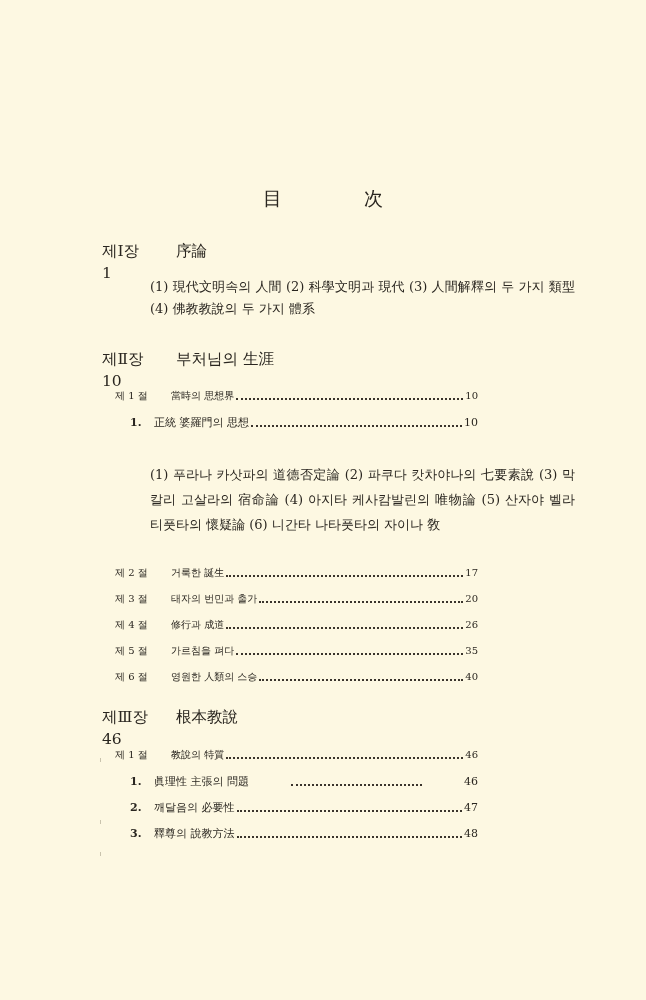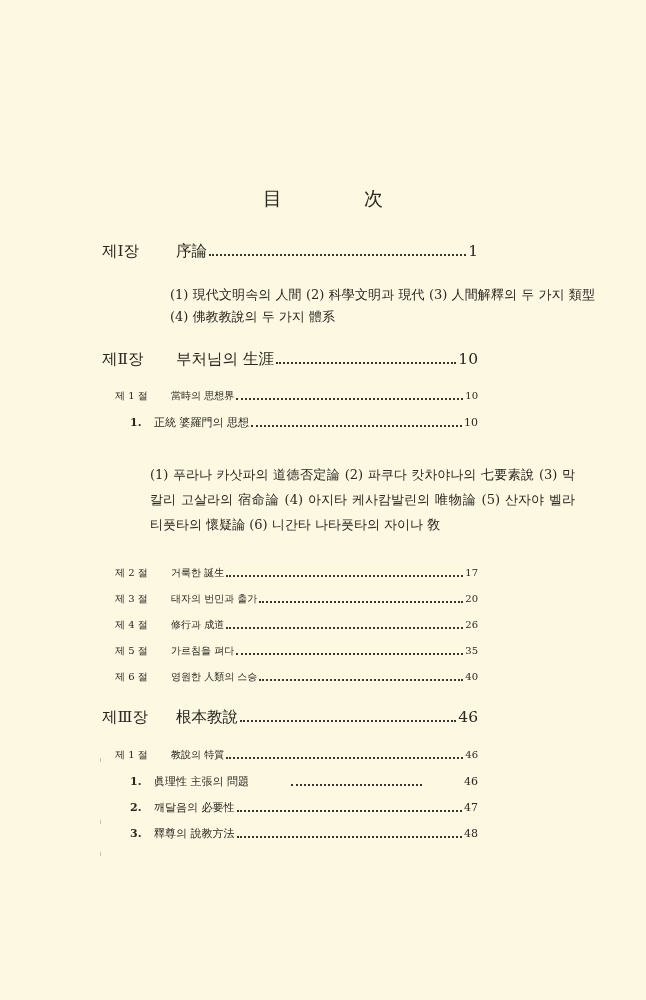--- a/index.html
+++ b/index.html
@@ -19,21 +19,21 @@
     .entry {
       position: absolute; display: flex; align-items: baseline;
       white-space: nowrap;
     }
     .entry .label { flex: 0 0 auto; }
     .entry .leader {
       flex: 1 1 auto; overflow: hidden; margin: 0 2px;
       border-bottom: 2px dotted #3a342c; height: 0; align-self: center; transform: translateY(3px);
     }
     .entry .pg { flex: 0 0 auto; }
-    .chapter { font-size: 15.5px; left: 102px; right: 72px; }
+    .chapter { font-size: 15.5px; left: 102px; right: 72px; flex-direction: column; }
     .chapter .num { display: inline-block; width: 74px; }
     .section { font-size: 10px; left: 115px; right: 72px; }
     .section .num { display: inline-block; width: 56px; }
     .sub { font-size: 11px; left: 130px; right: 72px; }
     .sub .num { display: inline-block; width: 24px; font-weight: bold; }
     .para {
       position: absolute; left: 150px; width: 425px;
       font-size: 13px; line-height: 22px; text-align: justify;
     }
     .mark { position: absolute; width: 1px; height: 4px; background: #c9c3ad; }
@@ -46,21 +46,21 @@
   <div class="title">
     <span>目</span>
     <span>次</span>
   </div>
 
   <div class="entry chapter" style="top:241px;">
     <span class="label"><span class="num">제Ⅰ장</span><span>序論</span></span>
     <span class="leader"></span>
     <span class="pg">1</span>
   </div>
-  <div class="para" style="top:284px;margin-left:20px;">(1) 現代文明속의 人間 (2) 科學文明과 現代 (3) 人間解釋의 두 가지 類型 (4) 佛教教說의 두 가지 體系</div>
+  <div class="para" style="top:276px;">(1) 現代文明속의 人間 (2) 科學文明과 現代 (3) 人間解釋의 두 가지 類型 (4) 佛教教說의 두 가지 體系</div>
 
   <div class="entry chapter" style="top:349px;">
     <span class="label"><span class="num">제Ⅱ장</span><span>부처님의 生涯</span></span>
     <span class="leader"></span>
     <span class="pg">10</span>
   </div>
 
   <div class="entry section" style="top:389px;">
     <span class="label"><span class="num">제 1 절</span><span>當時의 思想界</span></span>
     <span class="leader"></span>

